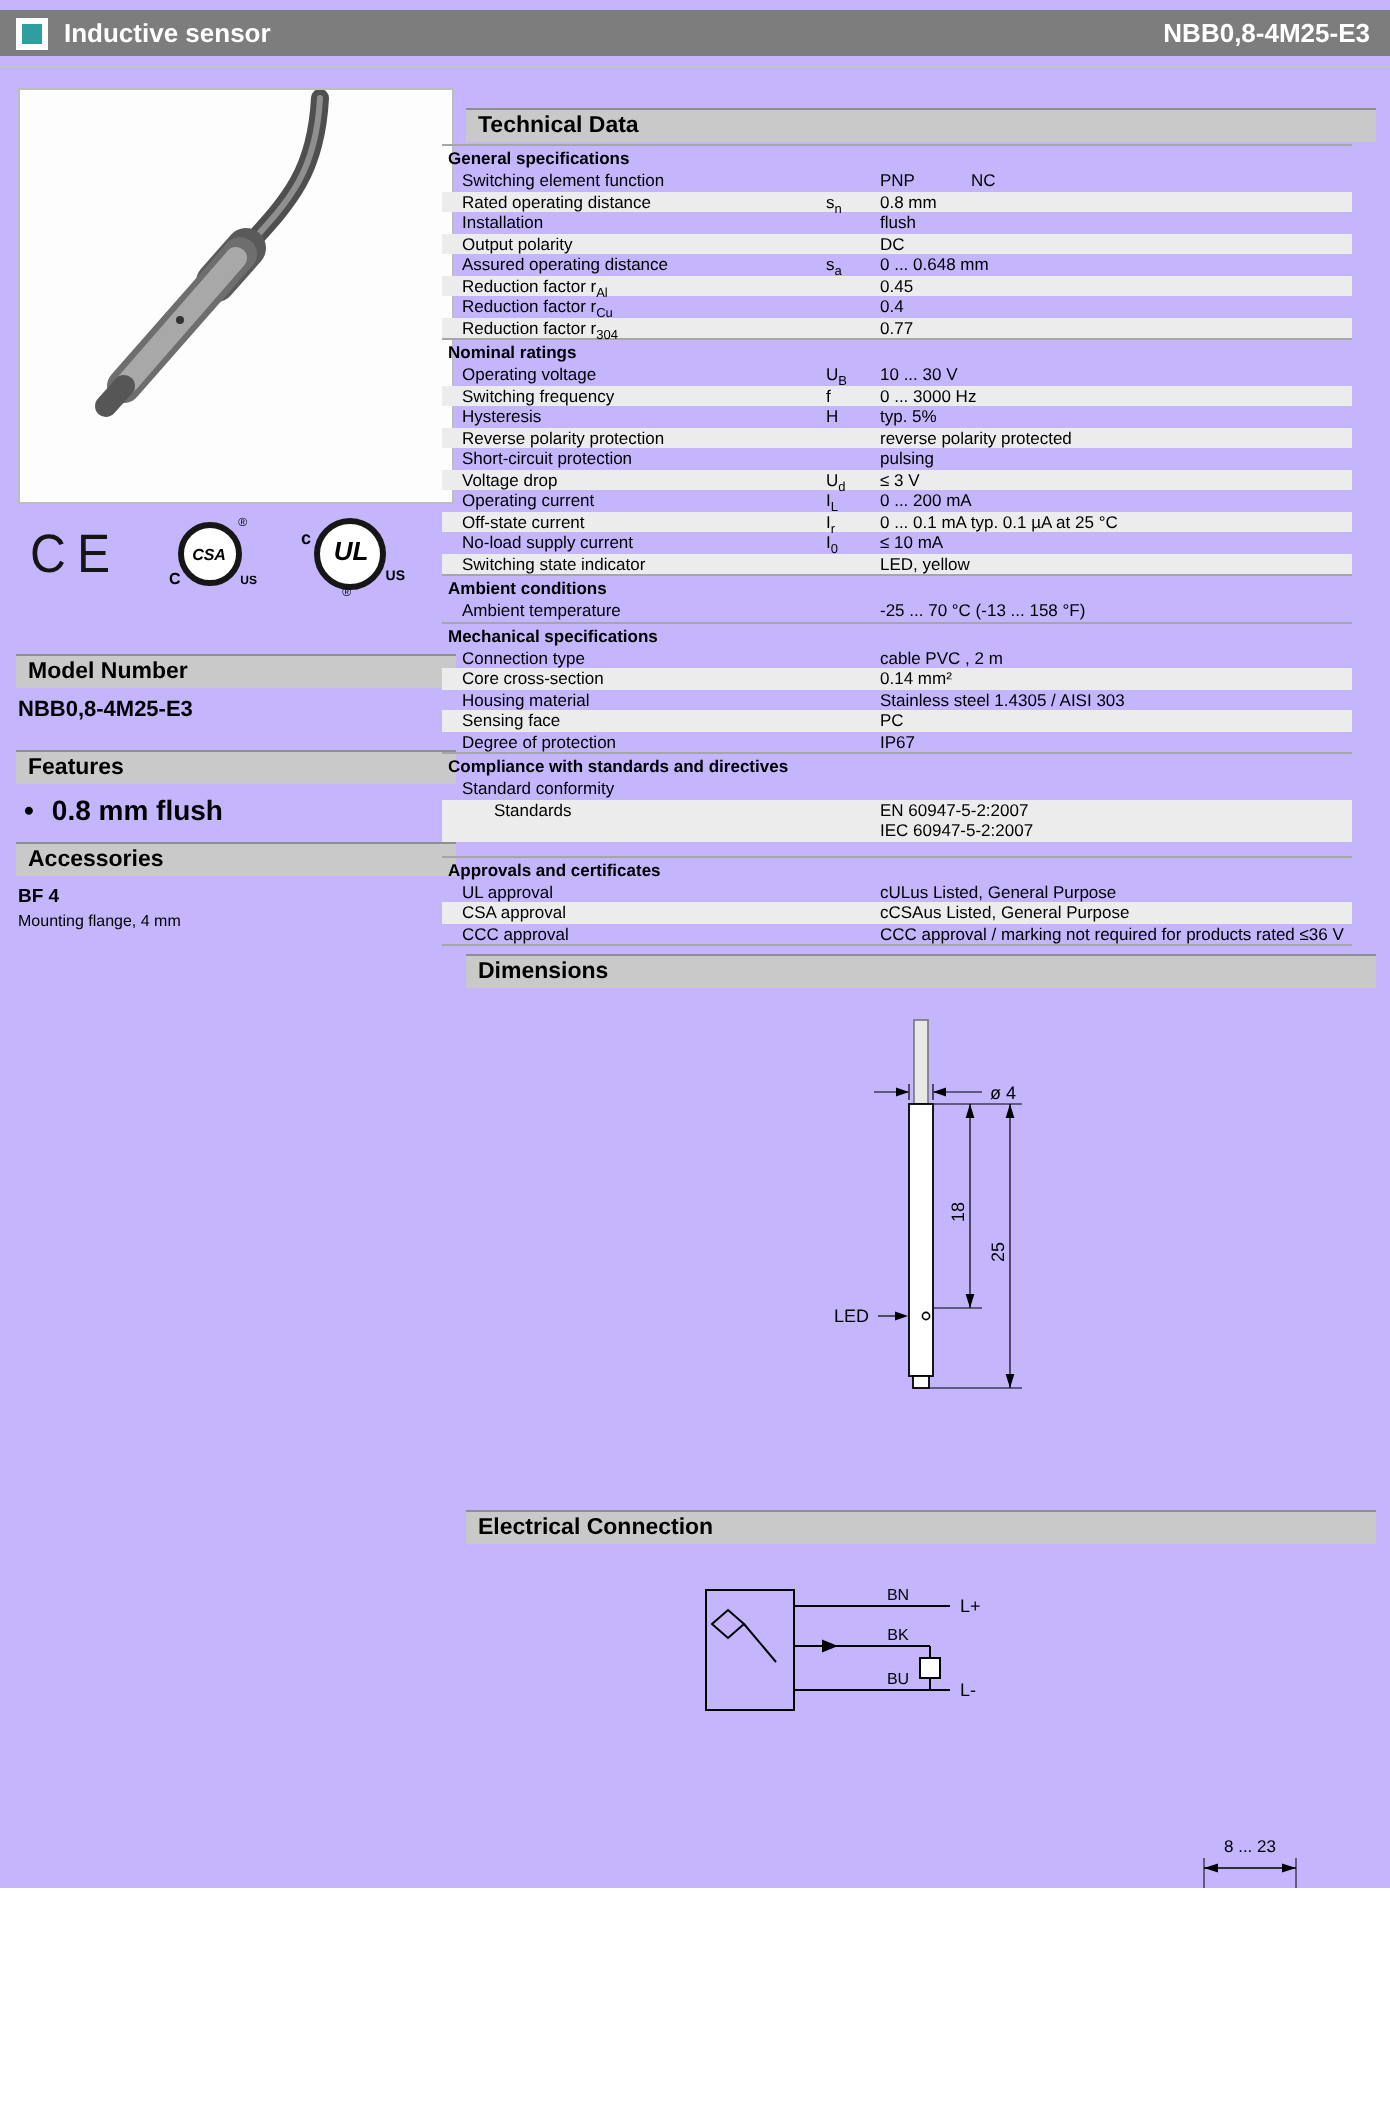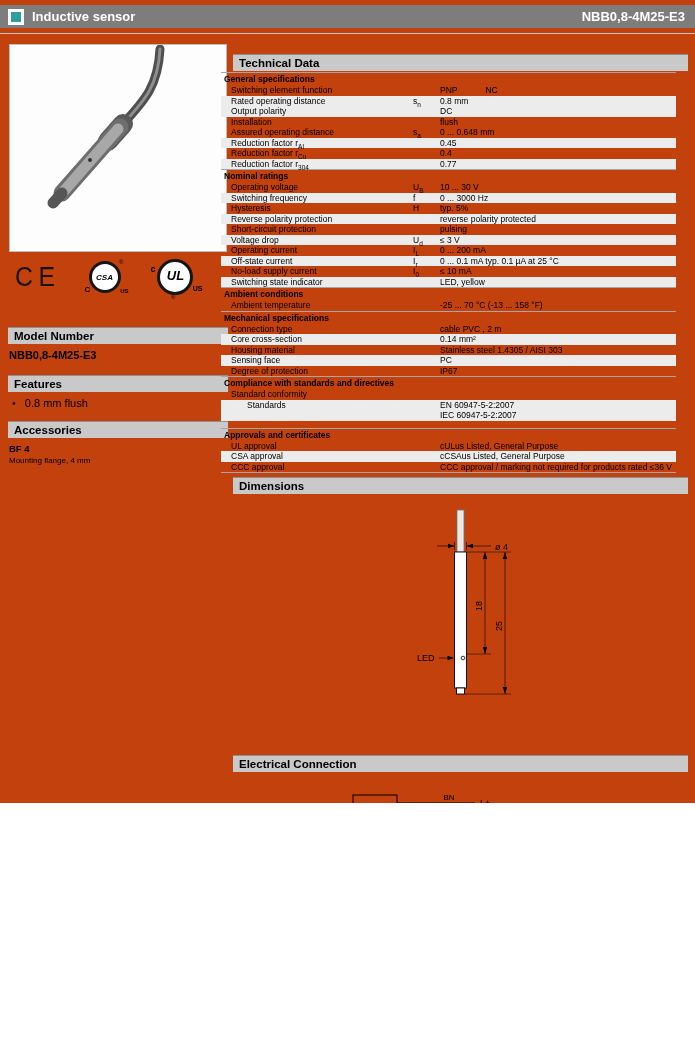--- a/index.html
+++ b/index.html
@@ -1,18 +1,18 @@
 <!DOCTYPE html>
 <html><head>
 <meta charset="utf-8">
 <style>
   * { margin:0; padding:0; box-sizing:border-box; }
   html,body { background:#fff; }
   body { width:695px; height:1053px; font-family:"Liberation Sans",sans-serif; color:#000; }
-  .page { position:relative; width:695px; height:803px; background:#c2410c; overflow:hidden; }
+  .page { position:relative; width:695px; height:944px; background:#c4b5fd; overflow:hidden; }
 
   
   .topbar { position:absolute; top:5px; left:0; width:695px; height:23px; background:#7d7d7d; display:flex; align-items:center; }
   .logo { width:16px; height:16px; margin-left:8px; background:#ffffff; position:relative; flex:0 0 auto; }
   .logo .inner { position:absolute; left:3px; top:3px; width:10px; height:10px; background:#2f9e9e; }
   .topbar .title { color:#fff; font-weight:bold; font-size:13px; margin-left:8px; }
   .topbar .model { color:#fff; font-weight:bold; font-size:13px; margin-left:auto; margin-right:10px; }
   .hr-top { position:absolute; top:33px; left:0; width:695px; height:1px; background:#c4c4c4; }
 
   
@@ -30,21 +30,21 @@
   .csa .reg { position:absolute; right:-6px; top:-5px; font-size:6px; }
   .ul { width:36px; height:36px; margin-left:36px; }
   .ul .mono { position:absolute; left:1px; top:6px; width:100%; text-align:center; font-size:13px; font-weight:bold; font-style:italic; }
   .ul .c { position:absolute; left:-9px; top:2px; font-size:9px; font-weight:bold; }
   .ul .us { position:absolute; right:-13px; bottom:0px; font-size:7px; font-weight:bold; }
   .ul .reg { position:absolute; right:14px; bottom:-8px; font-size:6px; }
 
   .bar-model { position:absolute; left:8px; top:327px; width:220px; }
   .model-number { position:absolute; left:9px; top:349px; font-size:11px; font-weight:bold; }
   .bar-features { position:absolute; left:8px; top:375px; width:220px; }
-  .feature-item { position:absolute; left:12px; top:397px; font-size:11px; font-weight:normal; }
+  .feature-item { position:absolute; left:12px; top:397px; font-size:14px; font-weight:bold; }
   .feature-item .blt { margin-right:9px; }
   .bar-acc { position:absolute; left:8px; top:421px; width:220px; }
   .acc-name { position:absolute; left:9px; top:443px; font-size:9.5px; font-weight:bold; }
   .acc-desc { position:absolute; left:9px; top:456px; font-size:8px; }
 
   
   .bar-tech { position:absolute; left:233px; top:54px; width:455px; }
   .tech-table { position:absolute; left:221px; top:72px; width:455px; font-size:8.5px; border-bottom:1px solid #a6a6a6; }
   .td-section { font-weight:bold; border-top:1px solid #a6a6a6; height:13px; line-height:12px; padding-left:3px; }
   .td-section.gap { margin-top:7px; }
@@ -123,29 +123,29 @@
       <div class="td-row">
         <div class="td-label">Switching element function</div>
         <div class="td-sym"></div>
         <div class="td-value">PNP<span class="val-b">NC</span></div>
       </div>
       <div class="td-row shaded">
         <div class="td-label">Rated operating distance</div>
         <div class="td-sym">s<sub>n</sub></div>
         <div class="td-value">0.8 mm</div>
       </div>
+      <div class="td-row">
+        <div class="td-label">Installation</div>
+        <div class="td-sym"></div>
+        <div class="td-value">flush</div>
+      </div>
       <div class="td-row shaded">
         <div class="td-label">Output polarity</div>
         <div class="td-sym"></div>
         <div class="td-value">DC</div>
-      </div>
-      <div class="td-row">
-        <div class="td-label">Installation</div>
-        <div class="td-sym"></div>
-        <div class="td-value">flush</div>
       </div>
       <div class="td-row">
         <div class="td-label">Assured operating distance</div>
         <div class="td-sym">s<sub>a</sub></div>
         <div class="td-value">0 ... 0.648 mm</div>
       </div>
       <div class="td-row shaded">
         <div class="td-label">Reduction factor r<sub>Al</sub></div>
         <div class="td-sym"></div>
         <div class="td-value">0.45</div>

